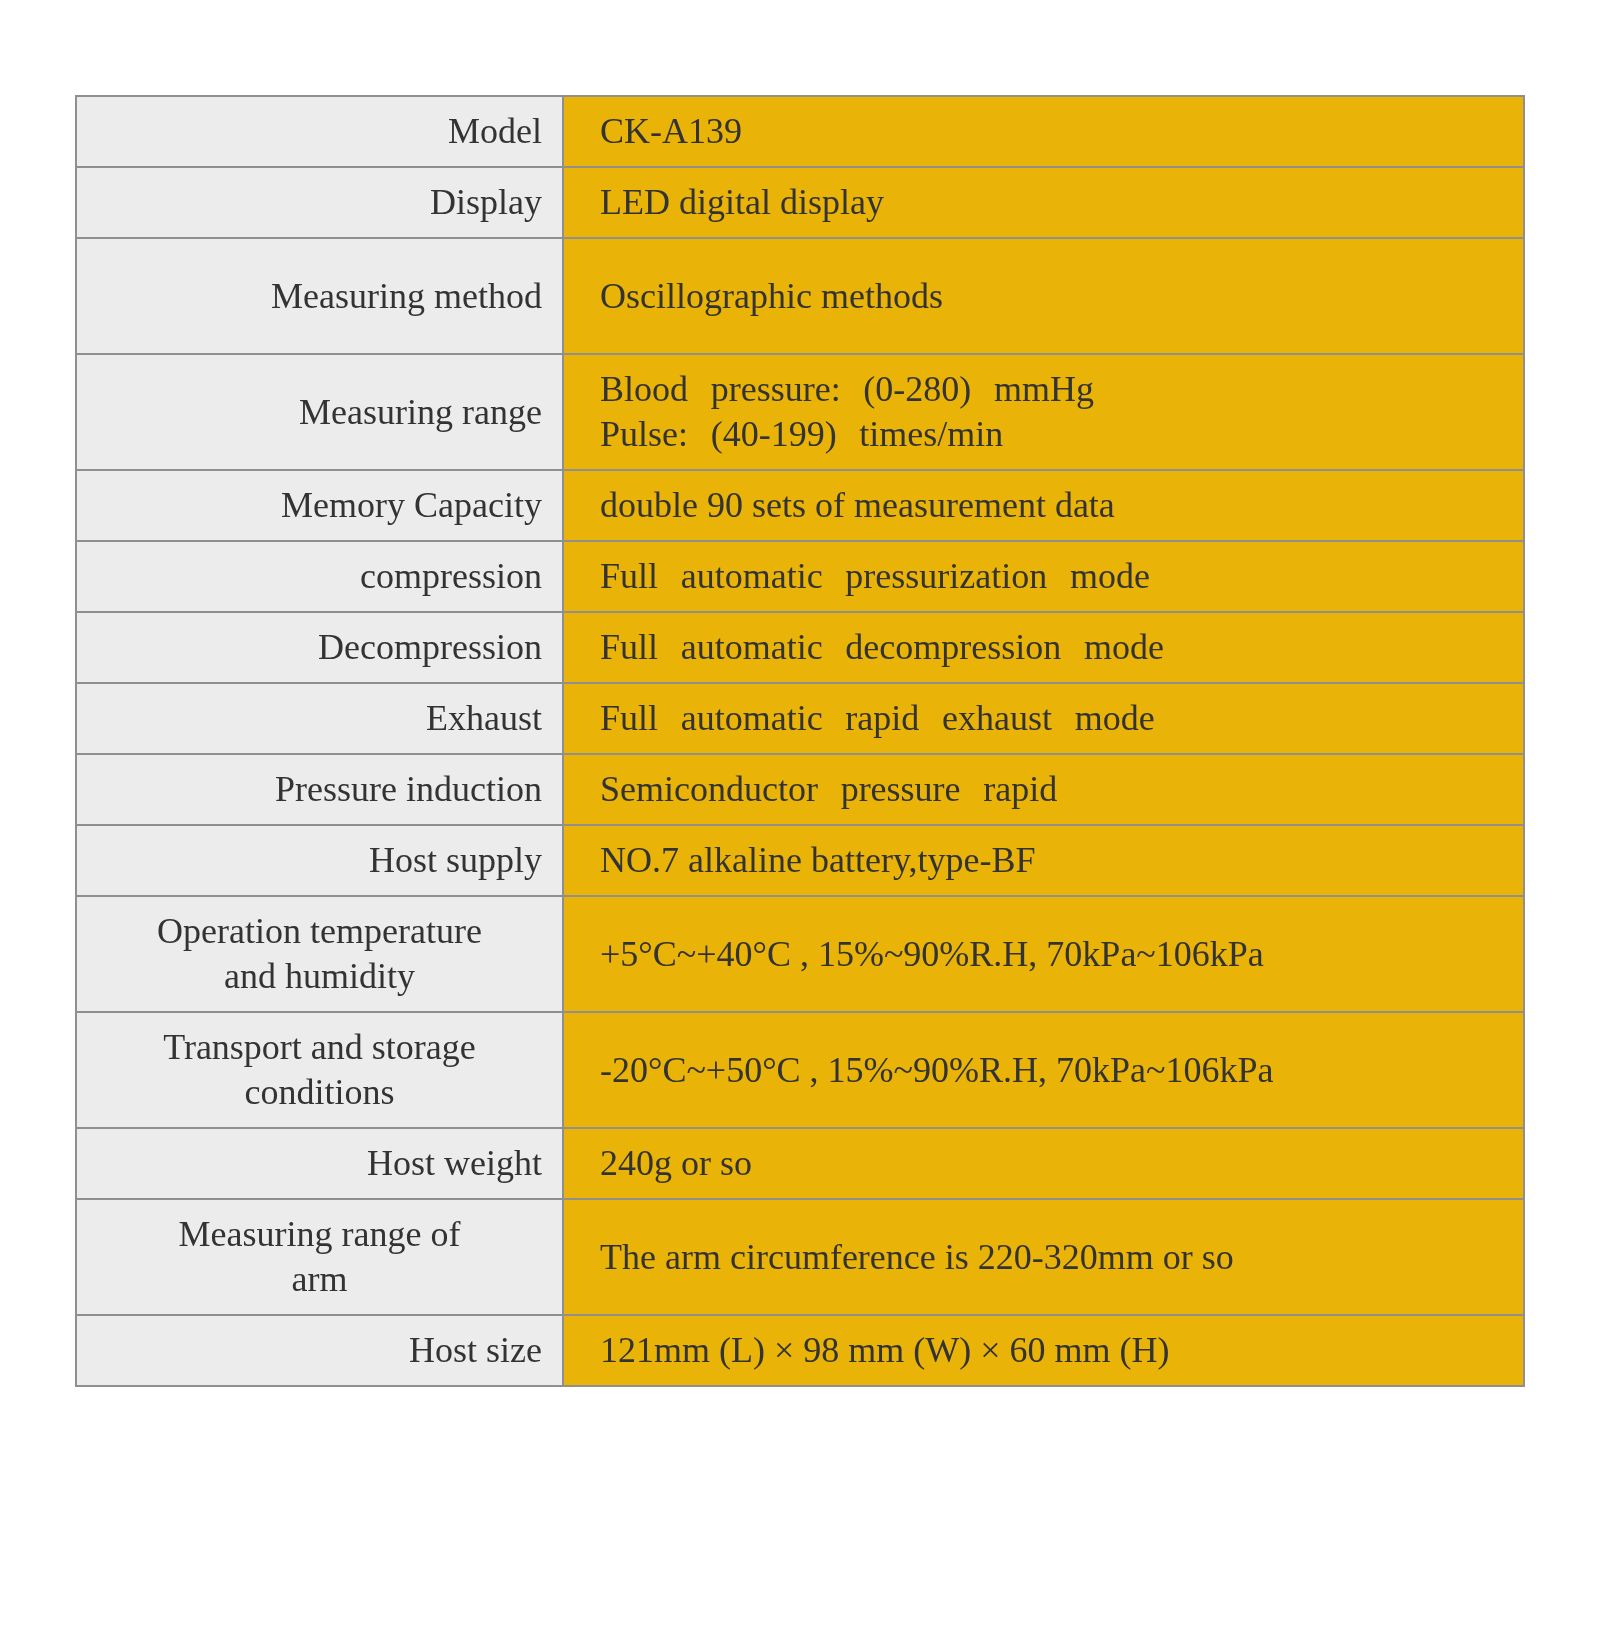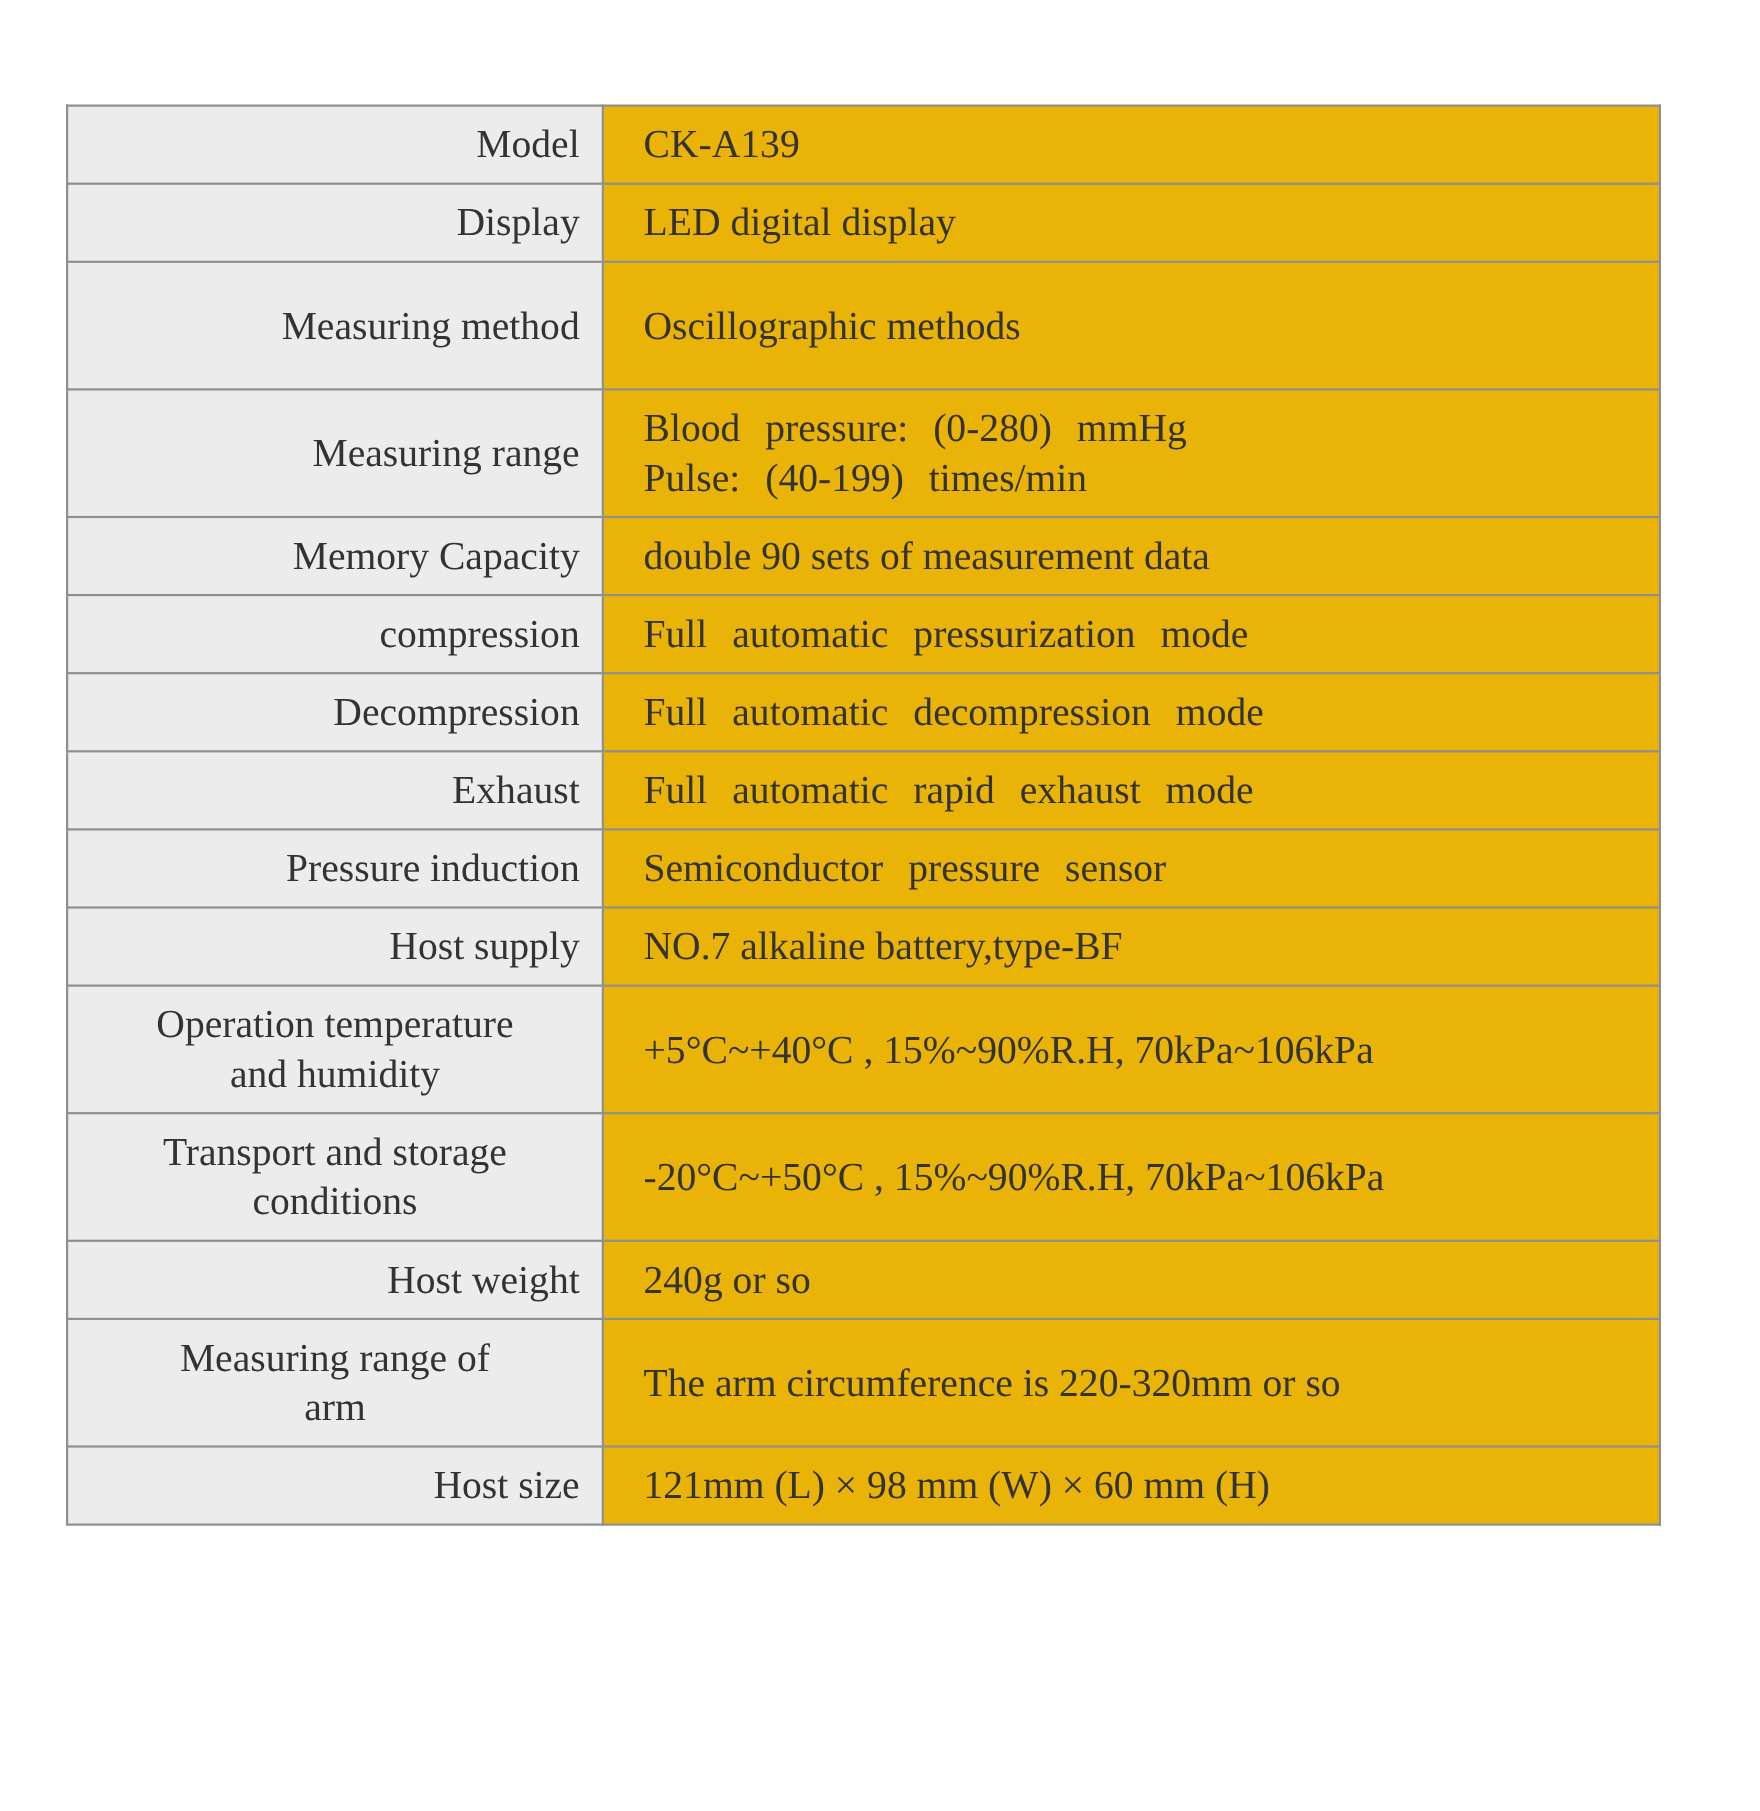--- a/index.html
+++ b/index.html
@@ -14,21 +14,21 @@
     font-family: "Liberation Serif", "DejaVu Serif", serif;
     color: #333333;
   }
   .page {
     position: absolute;
     inset: 0;
     background: #ffffff;
   }
   table.spec-table {
     position: absolute;
-    left: 60px;
+    left: 75px;
     top: 95px;
     width: 1450px;
     border-collapse: collapse;
     table-layout: fixed;
   }
   table.spec-table th,
   table.spec-table td {
     border: 2px solid #8f8f8f;
     font-size: 36px;
     font-weight: normal;
@@ -90,21 +90,21 @@
         <tr class="row">
           <th class="label">Decompression</th>
           <td class="value wide">Full automatic decompression mode</td>
         </tr>
         <tr class="row">
           <th class="label">Exhaust</th>
           <td class="value wide">Full automatic rapid exhaust mode</td>
         </tr>
         <tr class="row">
           <th class="label">Pressure induction</th>
-          <td class="value wide">Semiconductor pressure sensor</td>
+          <td class="value wide">Semiconductor pressure rapid</td>
         </tr>
         <tr class="row">
           <th class="label">Host supply</th>
           <td class="value">NO.7 alkaline battery,type-BF</td>
         </tr>
         <tr class="row">
           <th class="label center">Operation temperature<br>and humidity</th>
           <td class="value">+5°C~+40°C , 15%~90%R.H, 70kPa~106kPa</td>
         </tr>
         <tr class="row">

